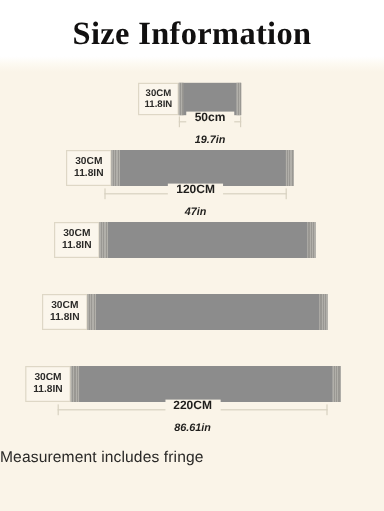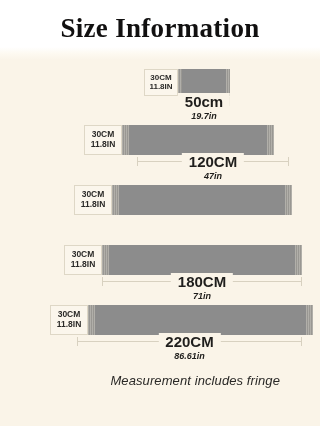--- a/index.html
+++ b/index.html
@@ -19,21 +19,21 @@
   }
   .title{
     font-family:"Liberation Serif","DejaVu Serif",serif;
     font-weight:700;
     font-size:27px;
     letter-spacing:.3px;
     color:#111010;
     white-space:nowrap;
   }
   .rows{position:absolute;left:0;top:56px;width:320px;}
-  .row{position:relative;width:272px;margin-left:29px;}
+  .row{position:relative;width:272px;}
 
   
   .hlabel{
     position:absolute;
     box-sizing:border-box;
     border:1px solid #ded7c6;
     background:#fbf6ec;
     display:flex;flex-direction:column;
     align-items:center;justify-content:center;
     line-height:1.12;
@@ -68,36 +68,35 @@
   .dimtick{
     position:absolute;top:-4px;width:0;height:9px;
     border-left:1px solid #d8d1c0;
   }
   .dimtick.l{left:0;}
   .dimtick.r{right:0;}
   .dimcm{
     position:absolute;top:-8px;left:50%;transform:translateX(-50%);
     background:#faf4e8;
     padding:0 7px;
-    font-size:15px;font-weight:700;color:#1f1e1c;
+    font-size:10px;font-weight:700;color:#1f1e1c;
     white-space:nowrap;
   }
   .dimin{
     position:absolute;top:10px;left:50%;transform:translateX(-50%);
     font-size:9px;font-weight:700;color:#1f1e1c;
     white-space:nowrap;
     font-style:italic;
   }
   .footer{
     position:absolute;left:0;top:373px;width:280px;
-    text-align:right;
+    text-align:left;
     font-size:13px;
     color:#2a2927;
     letter-spacing:.1px;
-    font-style:italic;
   }
 </style>
 </head>
 <body>
 
 <div id="page">
 
   <div class="title-band">
     <div class="title">Size Information</div>
   </div>
@@ -124,21 +123,21 @@
 
     <div class="row" style="height:60px;">
       <div class="hlabel" style="left:55px;top:9px;width:38px;height:30px;font-size:8.5px;">
         <span>30CM</span>
         <span>11.8IN</span>
       </div>
       <div class="bar" style="left:93px;top:9px;width:152px;height:30px;">
         <div class="fringe left"></div>
         <div class="fringe right"></div>
       </div>
-      <div class="dim" style="left:108px;top:45px;width:152px;height:22px;">
+      <div class="dim" style="left:87px;top:45px;width:152px;height:22px;">
         <div class="dimline"></div>
         <div class="dimtick l"></div>
         <div class="dimtick r"></div>
         <div class="dimcm">120CM</div>
         <div class="dimin">47in</div>
       </div>
     </div>
 
     <div class="row" style="height:60px;">
       <div class="hlabel" style="left:45px;top:9px;width:38px;height:30px;font-size:8.5px;">
@@ -153,27 +152,20 @@
 
     <div class="row" style="height:60px;">
       <div class="hlabel" style="left:35px;top:9px;width:38px;height:30px;font-size:8.5px;">
         <span>30CM</span>
         <span>11.8IN</span>
       </div>
       <div class="bar" style="left:73px;top:9px;width:200px;height:30px;">
         <div class="fringe left"></div>
         <div class="fringe right"></div>
       </div>
-      <div class="dim" style="left:73px;top:45px;width:200px;height:22px;">
-        <div class="dimline"></div>
-        <div class="dimtick l"></div>
-        <div class="dimtick r"></div>
-        <div class="dimcm">180CM</div>
-        <div class="dimin">71in</div>
-      </div>
     </div>
 
     <div class="row" style="height:60px;">
       <div class="hlabel" style="left:21px;top:9px;width:38px;height:30px;font-size:8.5px;">
         <span>30CM</span>
         <span>11.8IN</span>
       </div>
       <div class="bar" style="left:59px;top:9px;width:225px;height:30px;">
         <div class="fringe left"></div>
         <div class="fringe right"></div>

